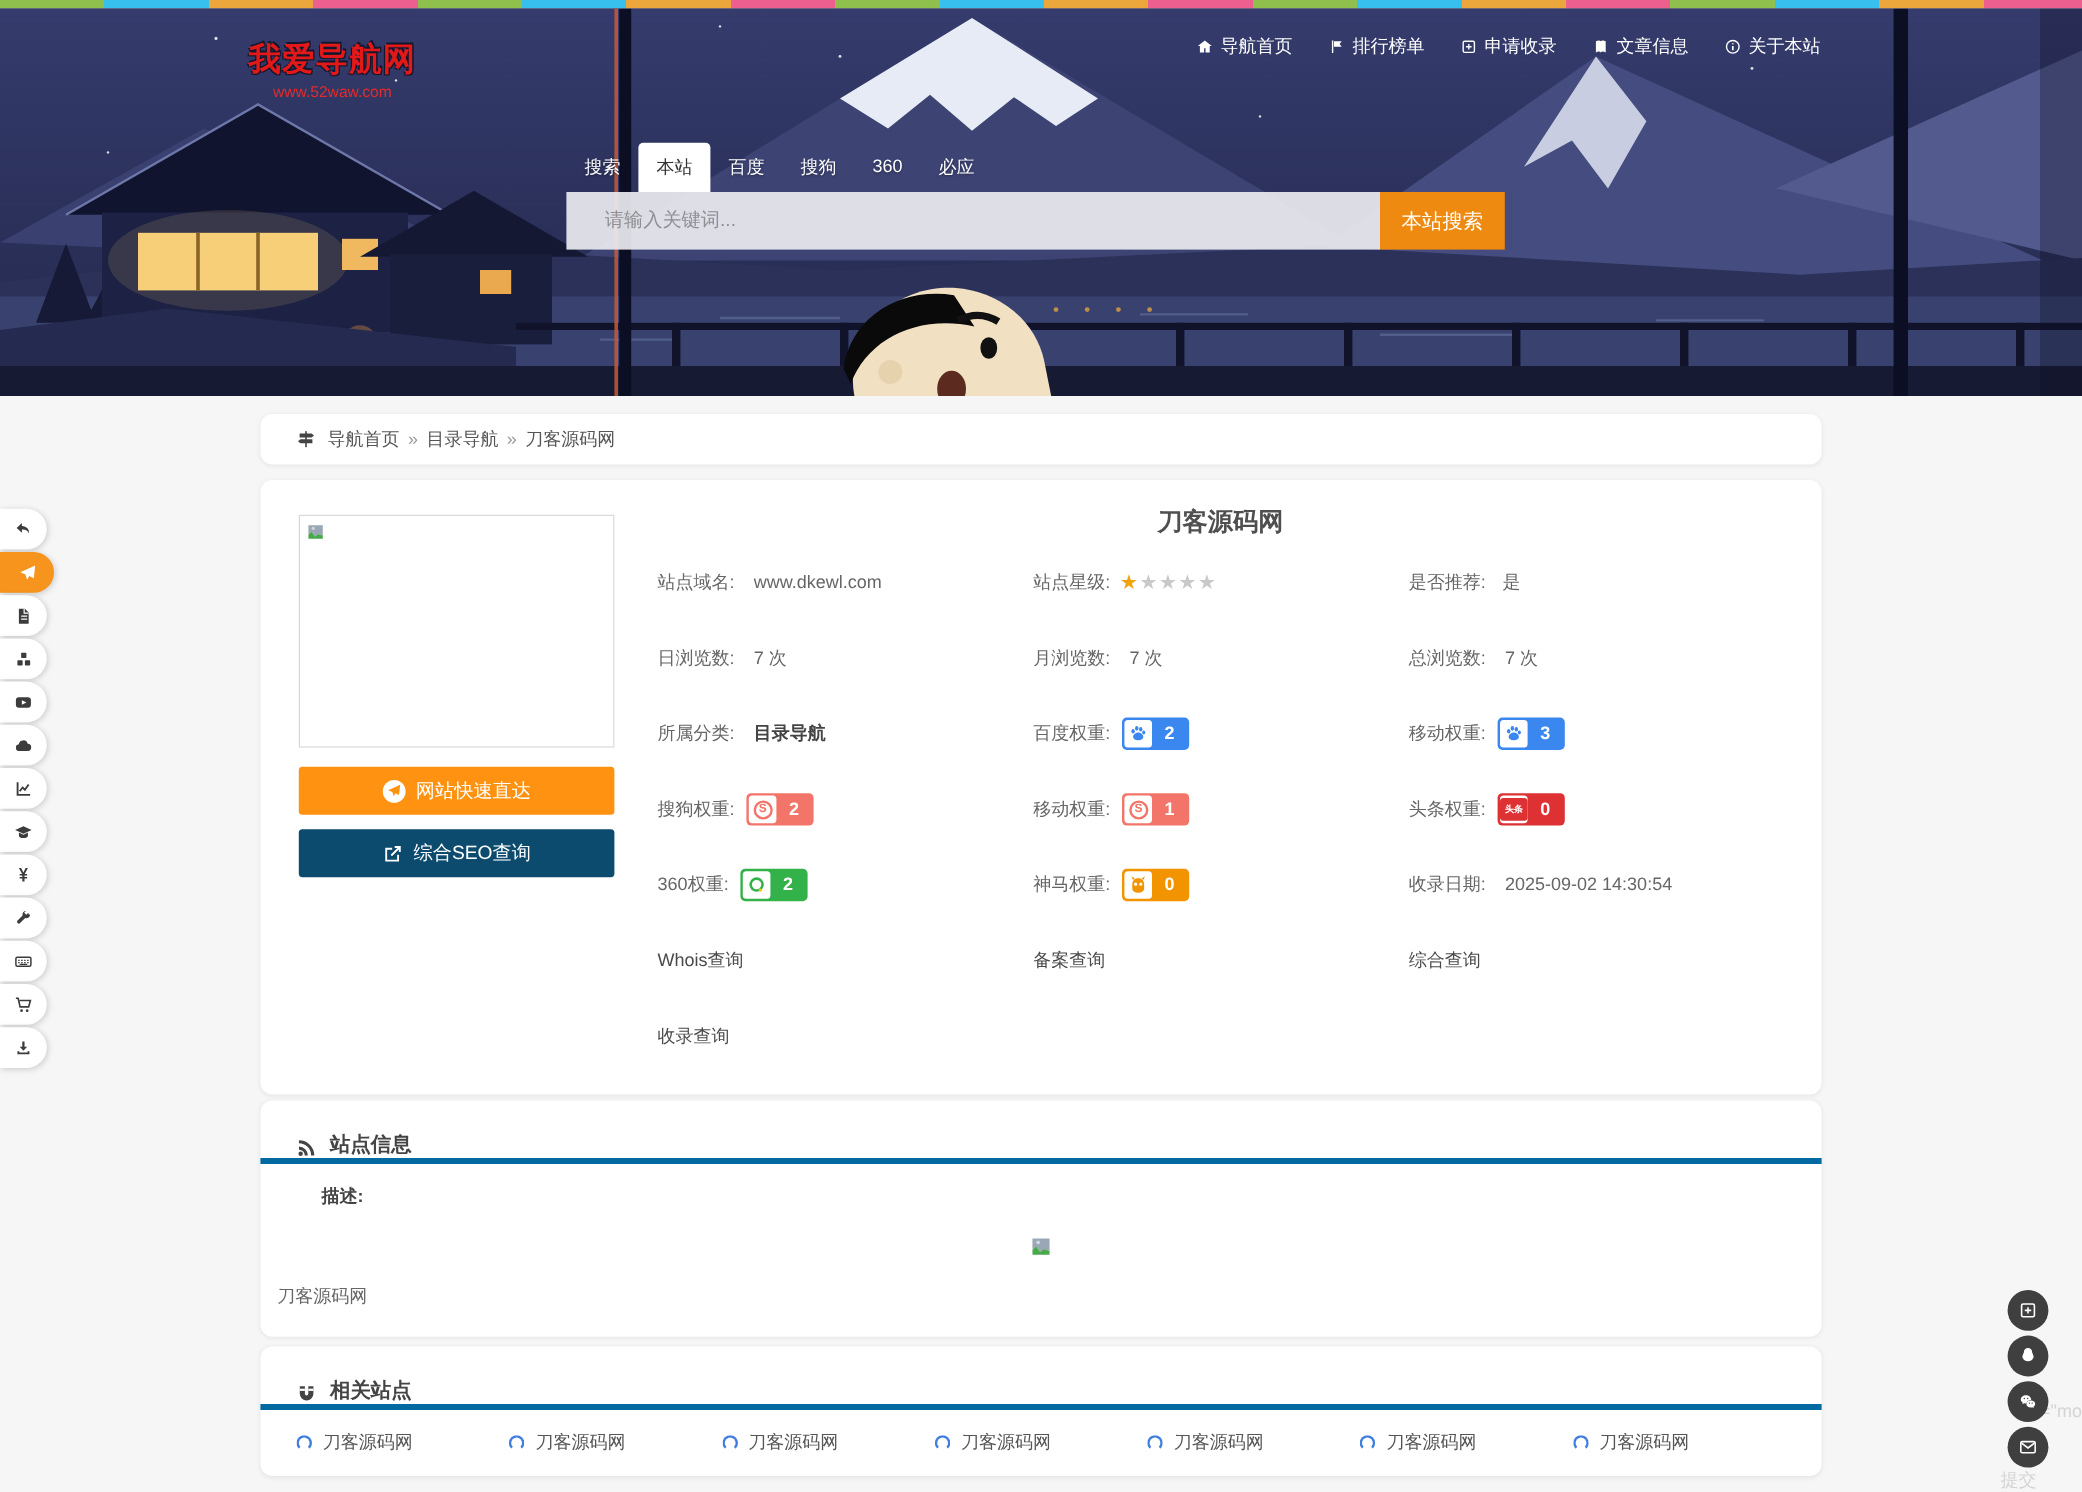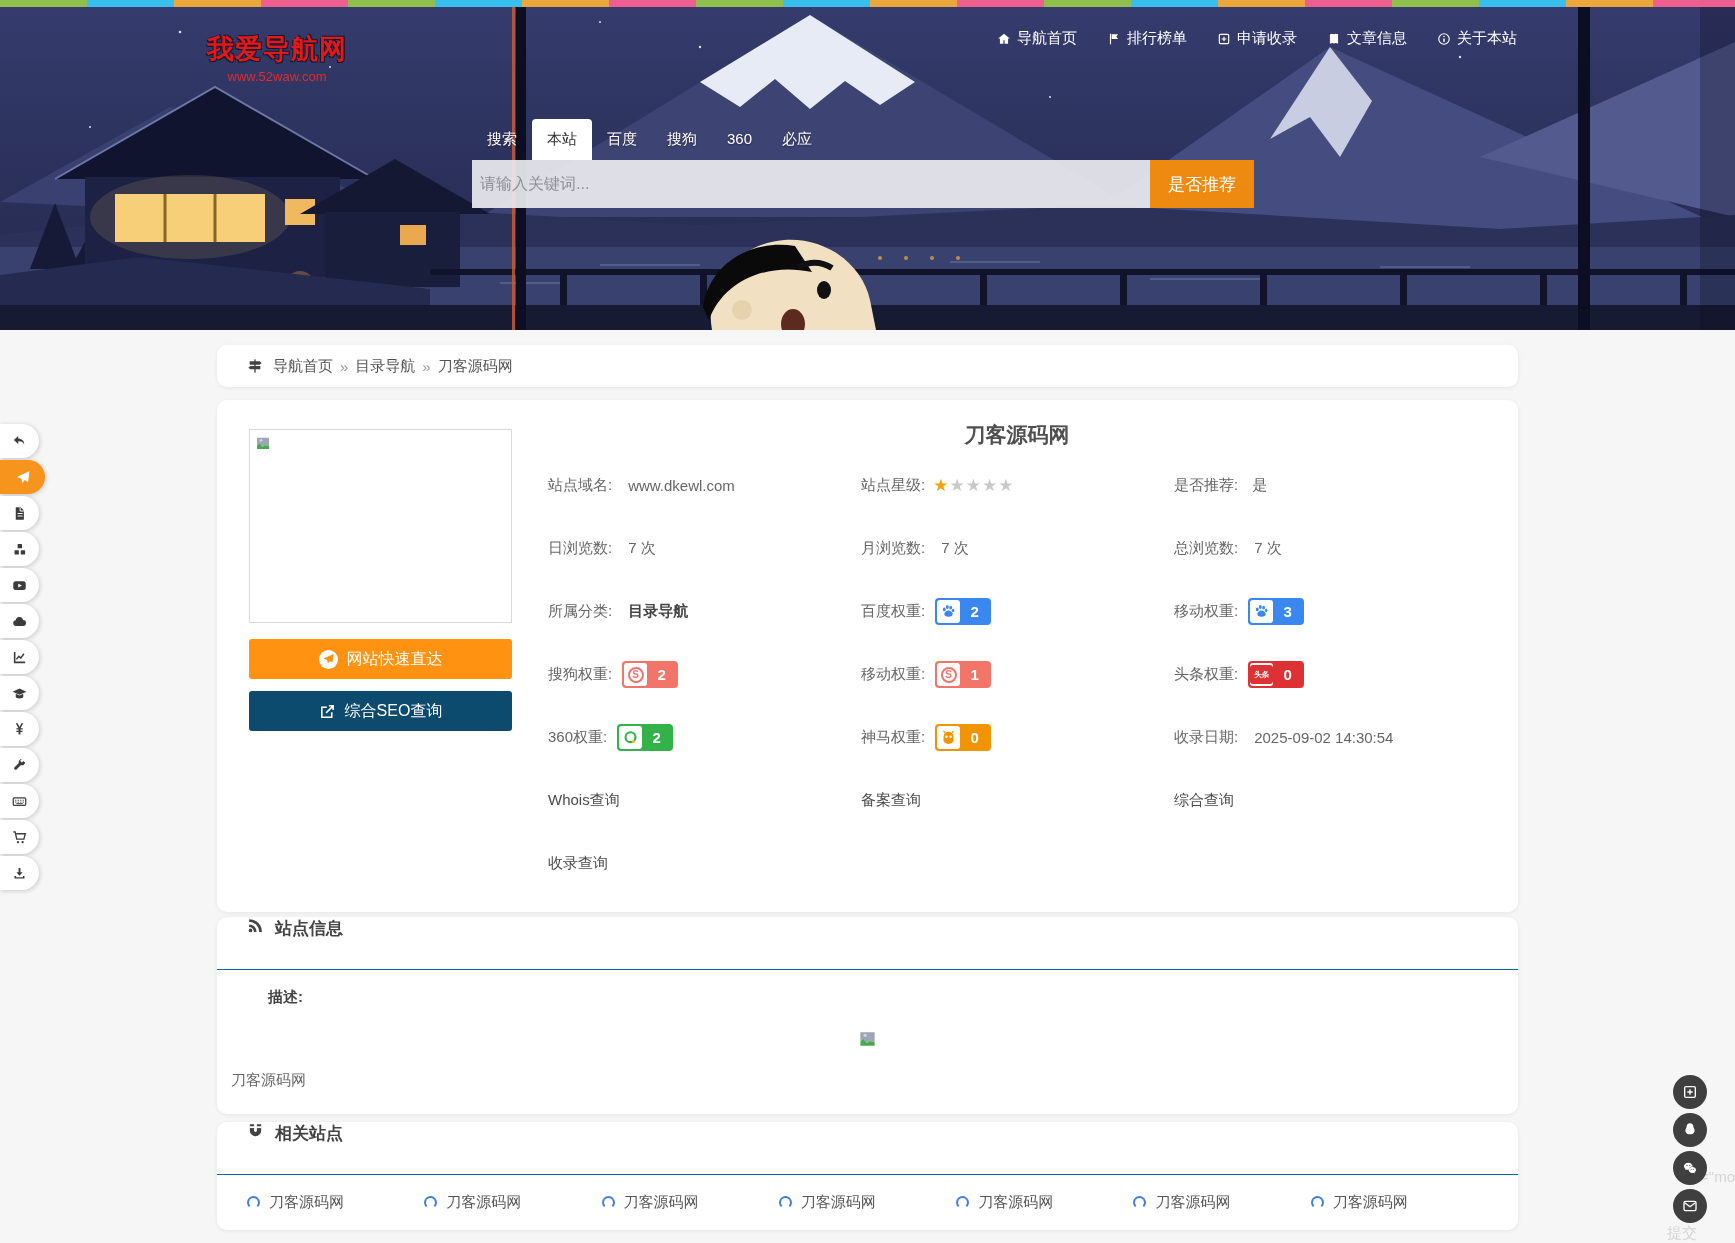--- a/index.html
+++ b/index.html
@@ -28,21 +28,21 @@
   .topnav{ position:absolute; top:22px; right:218px; display:flex; gap:30px; z-index:3; }
   .topnav a{ color:#fff; font-size:15px; text-decoration:none; display:flex; align-items:center; gap:6px; }
   .topnav svg{ width:14px; height:14px; }
   .search-wrap{ position:absolute; left:472px; top:112px; width:782px; z-index:3; }
   .tabs{ display:flex; }
   .tab{ padding:11px 15px; font-size:15px; color:#fff; cursor:pointer; text-shadow:0 1px 2px rgba(0,0,0,.4); }
   .tab.active{ background:#fff; color:#333; border-radius:4px 4px 0 0; text-shadow:none; }
   .bar{ display:flex; height:48px; }
   .bar input{
     flex:1; border:0; outline:none; background:rgba(233,234,239,.93);
-    padding:0 8px; font-size:16px; color:#333;
+    padding:0 32px; font-size:16px; color:#333;
     font-family:"Liberation Sans","DejaVu Sans",sans-serif;
   }
   .bar input::placeholder{ color:#8f8f94; }
   .bar button{
     width:104px; border:0; background:#ef8a10; color:#fff; font-size:17px; cursor:pointer;
     font-family:"Liberation Sans","DejaVu Sans",sans-serif;
   }
   
   .wrap{ width:1301px; margin:0 217px; }
   .card{ background:#fff; border-radius:10px; box-shadow:0 1px 4px rgba(0,0,0,.07); }
@@ -78,21 +78,21 @@
   .badge .blogo{ width:23px; height:23px; background:#fff; border-radius:3px; display:flex; align-items:center; justify-content:center; }
   .badge .bnum{ color:#fff; font-weight:bold; font-size:15px; width:29px; text-align:center; }
   .b-baidu{ background:#3a87f0; } .b-sogou{ background:#f3756a; }
   .b-tt{ background:#de3134; } .b-360{ background:#33b24a; } .b-sm{ background:#f29400; }
   .sogou-s{ width:16px; height:16px; border:2px solid #f3756a; border-radius:50%; color:#f3756a;
             font-size:10px; font-weight:bold; display:flex; align-items:center; justify-content:center; }
   .tt-box{ width:42px; height:19px; background:#de3134; border-radius:3px; color:#fff; font-size:7.5px;
            font-weight:bold; display:flex; align-items:center; justify-content:center; }
   
   .sec-card{ margin-top:8px; }
-  .sec-head{ height:53px; display:flex; align-items:flex-start; padding:0 30px; border-bottom:1px solid #0369a1;
+  .sec-head{ height:53px; display:flex; align-items:flex-end; padding:0 30px; border-bottom:5px solid #0369a1;
              font-size:17px; font-weight:bold; color:#444; gap:11px; }
   .sec-head svg{ width:17px; height:17px; }
   .info-body{ padding:18px 14px 24px; }
   .desc-lbl{ font-size:15px; font-weight:bold; color:#444;margin-left:37px; }
   .desc-imgline{ text-align:center; margin-top:22px; height:22px; }
   .desc-imgline svg{ width:19px; height:19px; }
   .desc-val{ margin-top:20px; font-size:15px; color:#666; }
   .rel-body{ padding:18px 30px; display:flex; }
   .rel-item{ width:183px; display:flex; align-items:center; gap:9px; font-size:15px; color:#555;
              text-decoration:none; cursor:pointer; }
@@ -252,21 +252,21 @@
     <div class="tabs">
       <div class="tab">搜索</div>
       <div class="tab active">本站</div>
       <div class="tab">百度</div>
       <div class="tab">搜狗</div>
       <div class="tab">360</div>
       <div class="tab">必应</div>
     </div>
     <div class="bar">
       <input placeholder="请输入关键词..." style="">
-      <button>是否推荐</button>
+      <button>本站搜索</button>
     </div>
   </div>
 </div>
 
 <div class="wrap">
 
   <div class="card bc-card">
     <svg viewBox="0 0 24 24" fill="#444">
       <rect x="11" y="2" width="2" height="20"></rect>
         <path d="M4 5h15l3 2.5L19 10H4zM20 12H5l-3 2.5L5 17h15z"></path>

